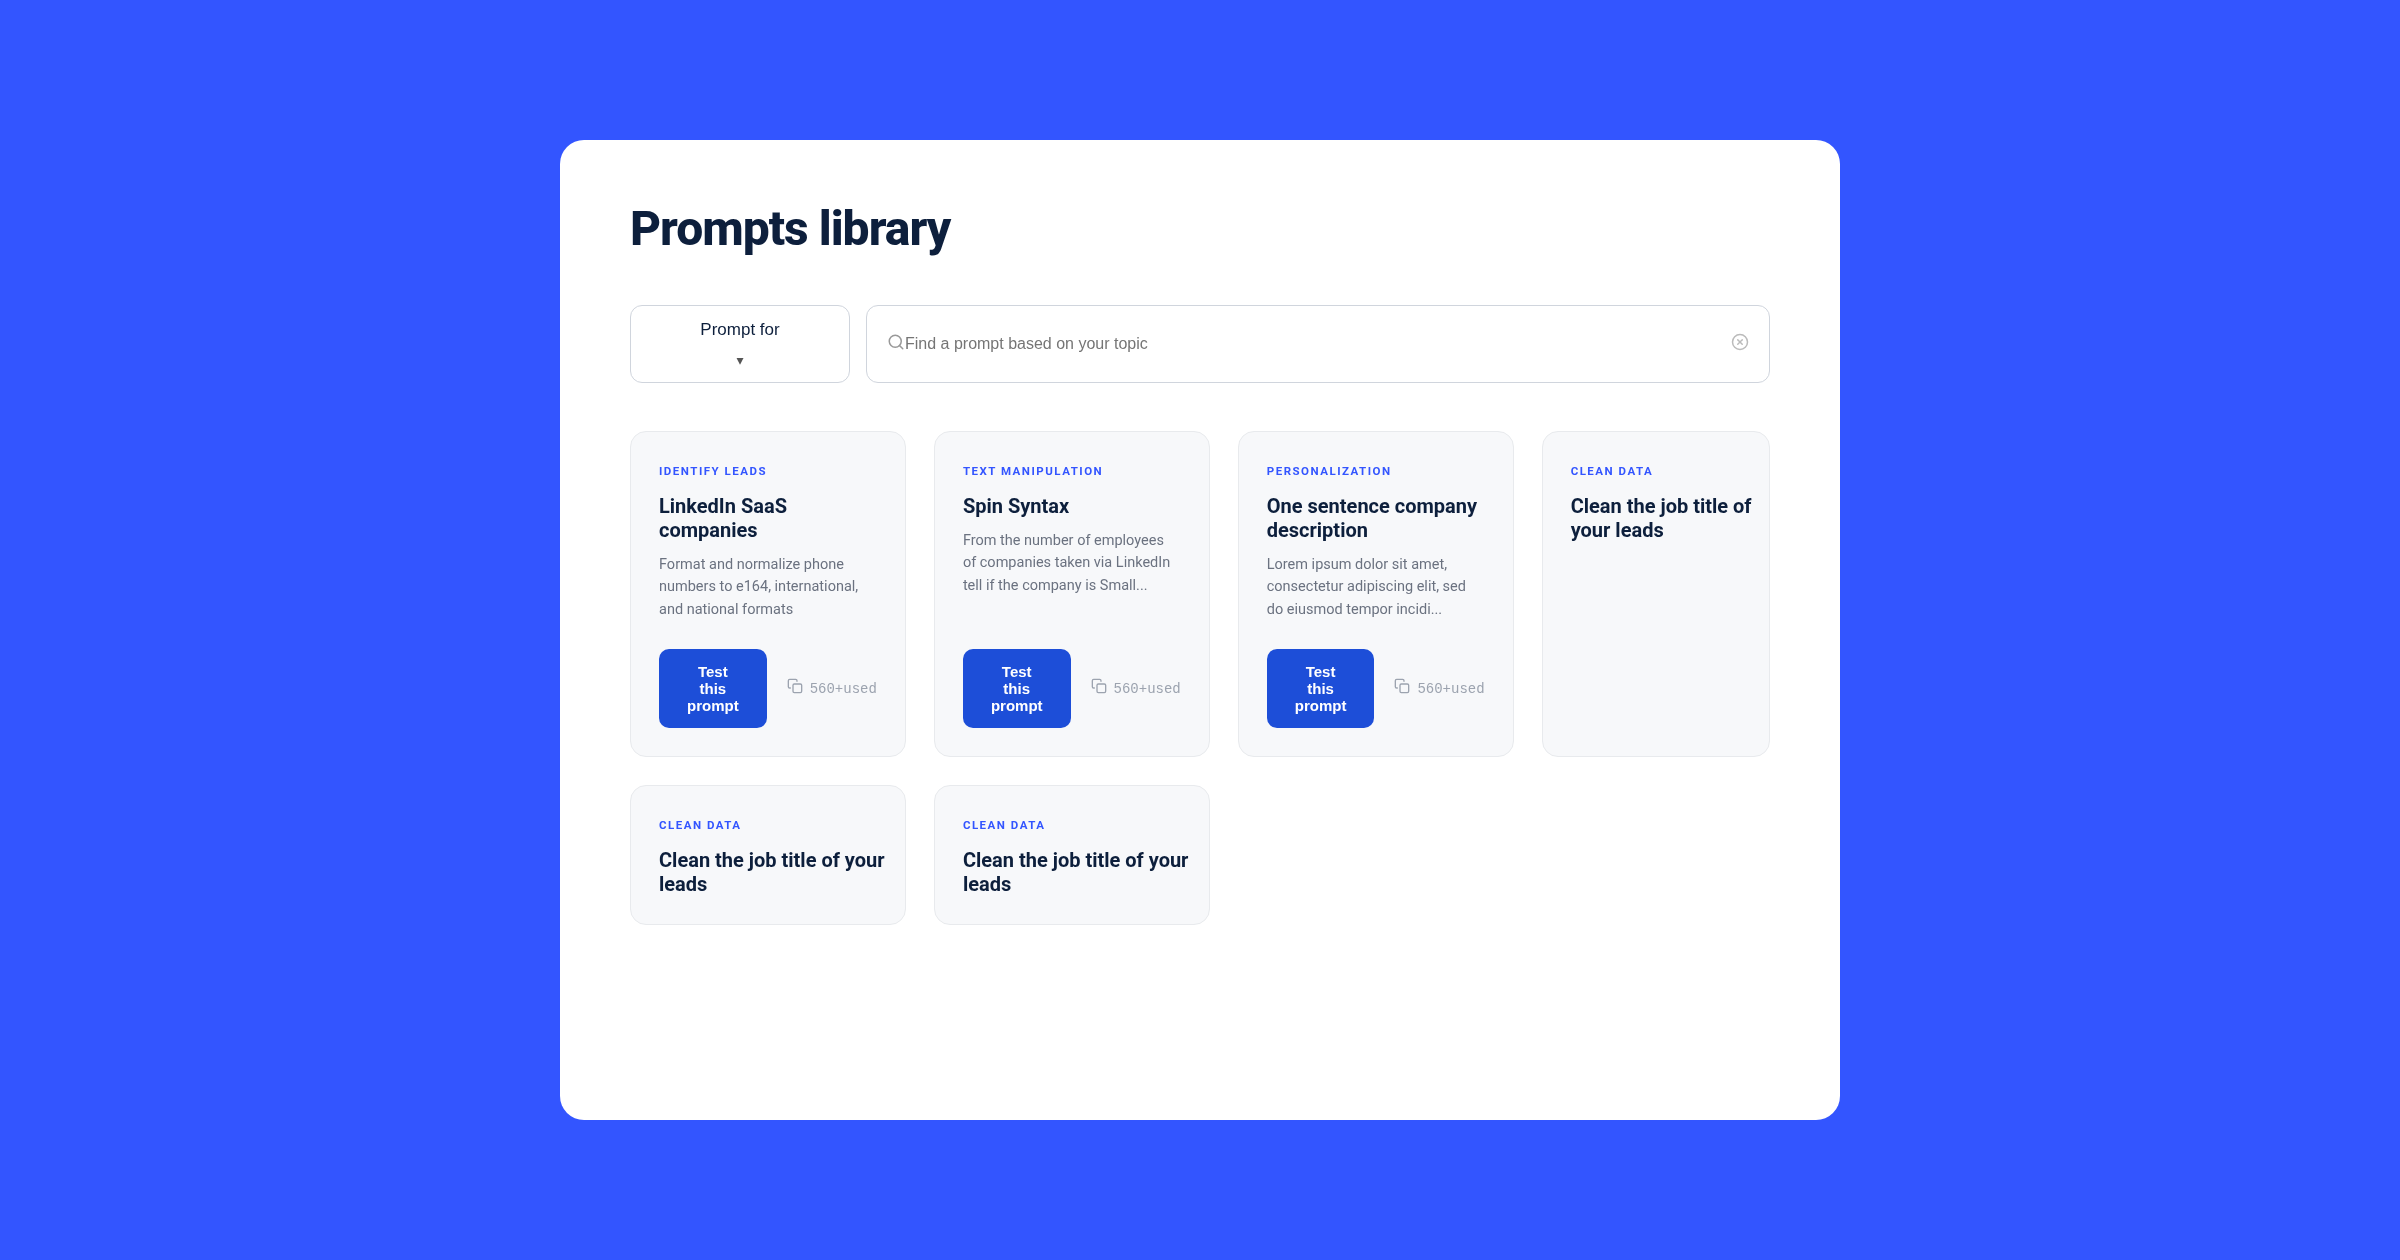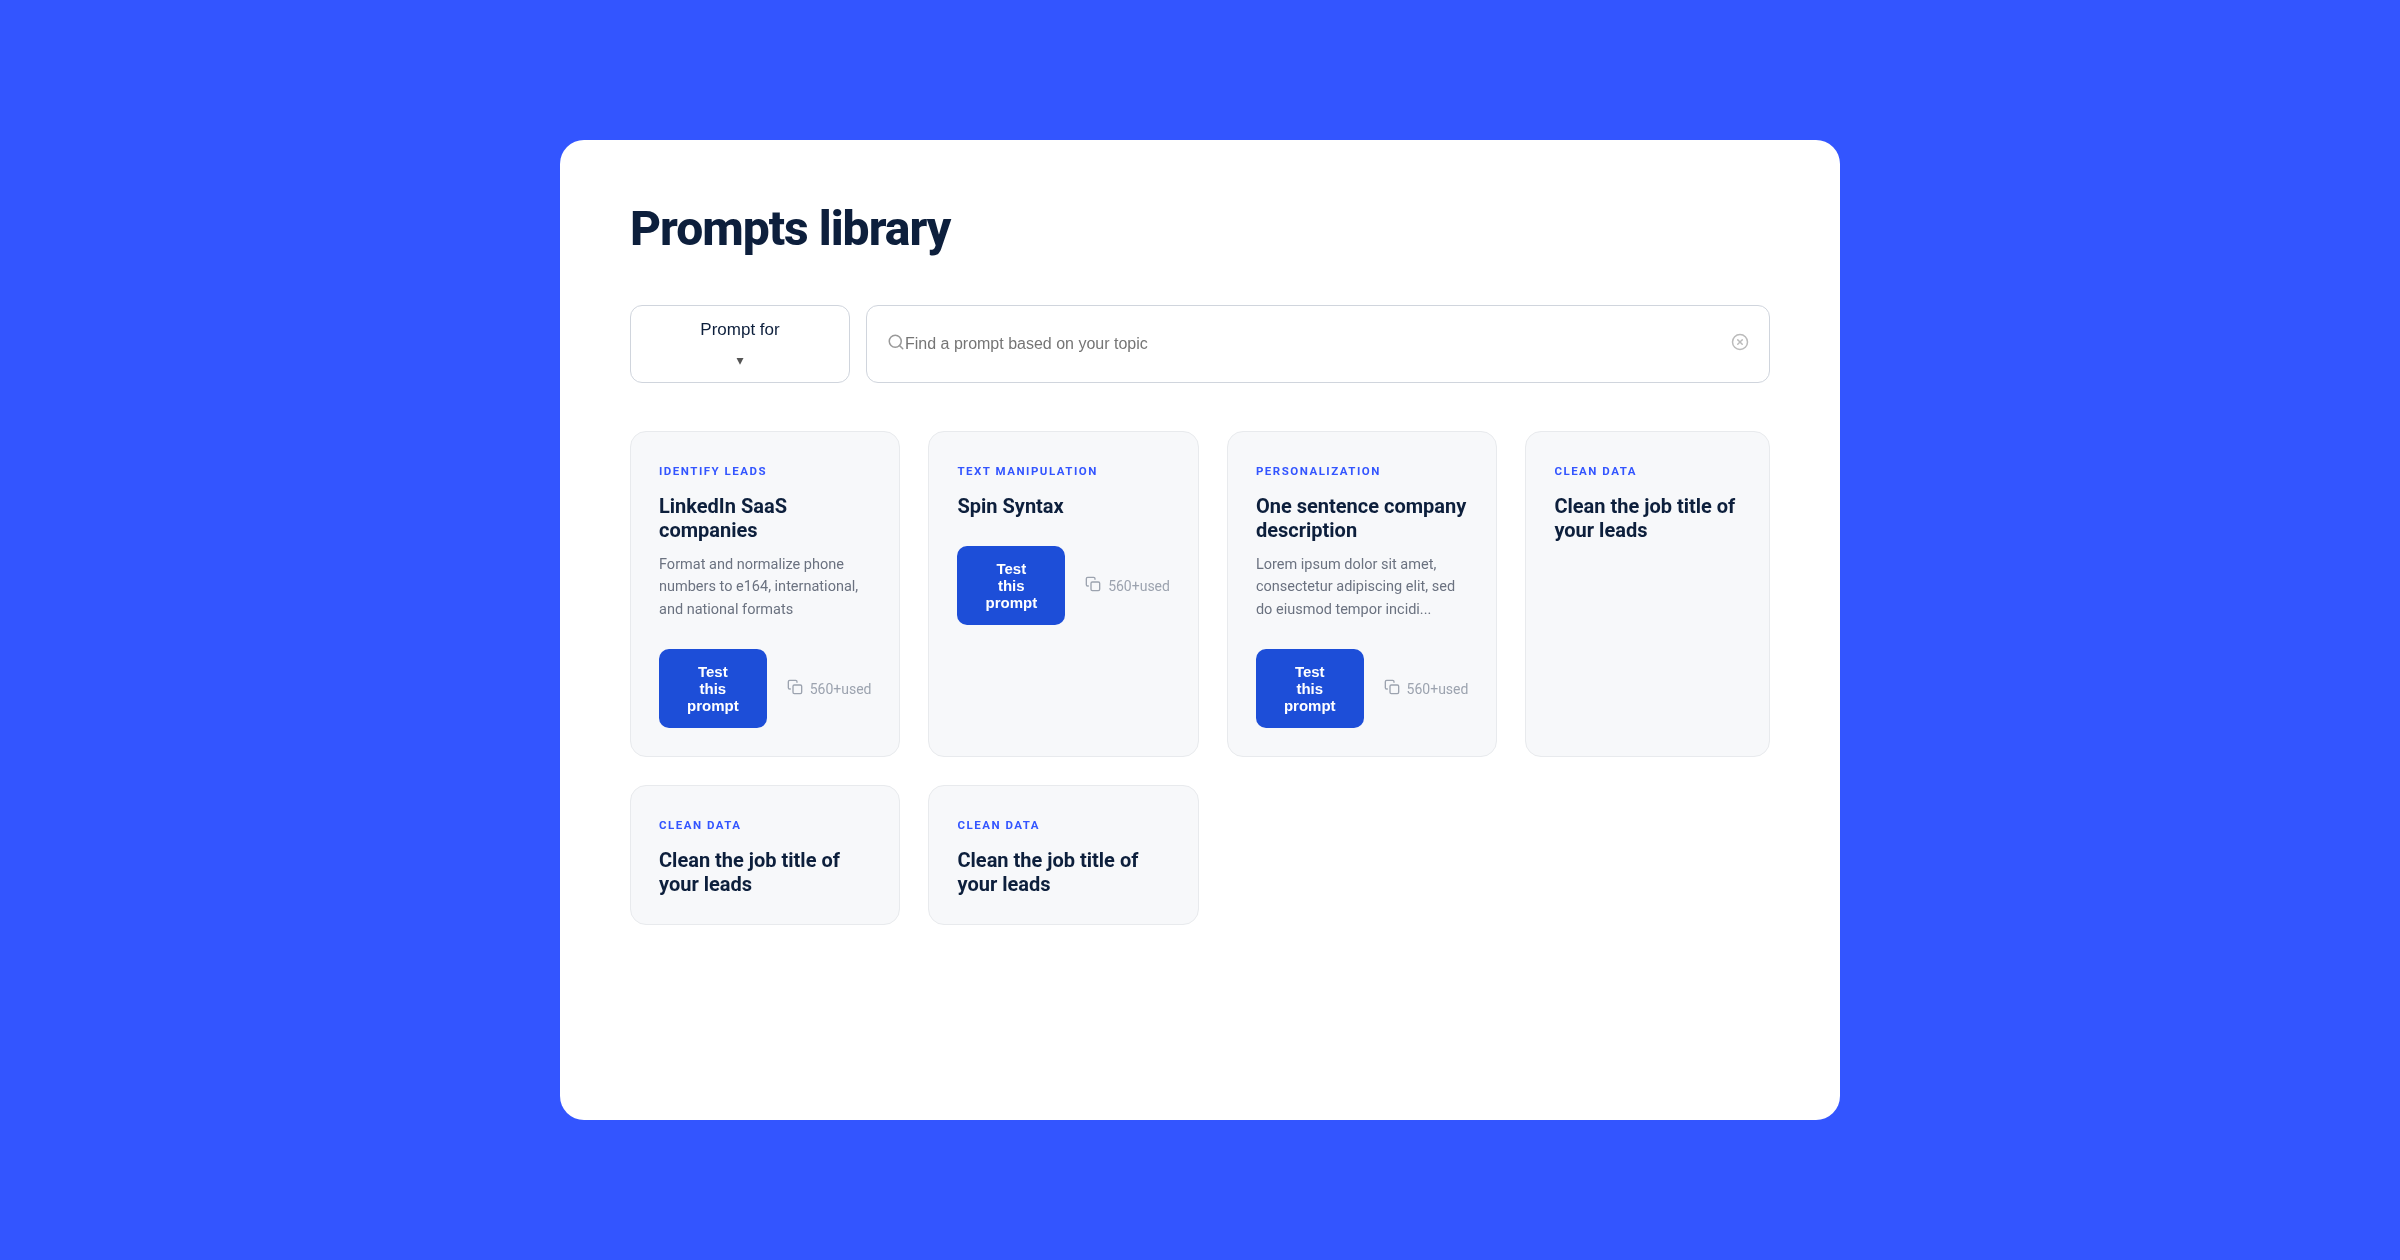--- a/index.html
+++ b/index.html
@@ -127,20 +127,21 @@
       cursor: pointer;
       flex: 1;
     }
     .usage-count {
       display: flex;
       align-items: center;
       gap: 7px;
       font-size: 14px;
       color: #9ca3af;
       white-space: nowrap;
+      font-family: Liberation Mono, monospace;
     }
     .copy-icon {
       font-size: 16px;
     }
     .card-bottom {
       background: #f7f8fa;
       border-radius: 16px;
       padding: 32px 16px 20px 28px;
       display: flex;
       flex-direction: column;
@@ -199,20 +200,21 @@
             </svg>
           </span>
           <span>560+used</span>
         </span>
       </div>
     </div>
 
     <div class="card">
       <span class="card-category">TEXT MANIPULATION</span>
       <span class="card-title">Spin Syntax</span>
+      <span class="card-desc">From the number of employees of companies taken via LinkedIn tell if the company is Small...</span>
       <div class="card-actions">
         <button class="test-btn">Test this prompt</button>
         <span class="usage-count">
           <span class="copy-icon">
             <svg width="16" height="16" viewBox="0 0 24 24" fill="none" stroke="#9ca3af" stroke-width="2" stroke-linecap="round" stroke-linejoin="round">
               <rect x="9" y="9" width="13" height="13" rx="2" ry="2"></rect>
               <path d="M5 15H4a2 2 0 0 1-2-2V4a2 2 0 0 1 2-2h9a2 2 0 0 1 2 2v1"></path>
             </svg>
           </span>
           <span>560+used</span>

